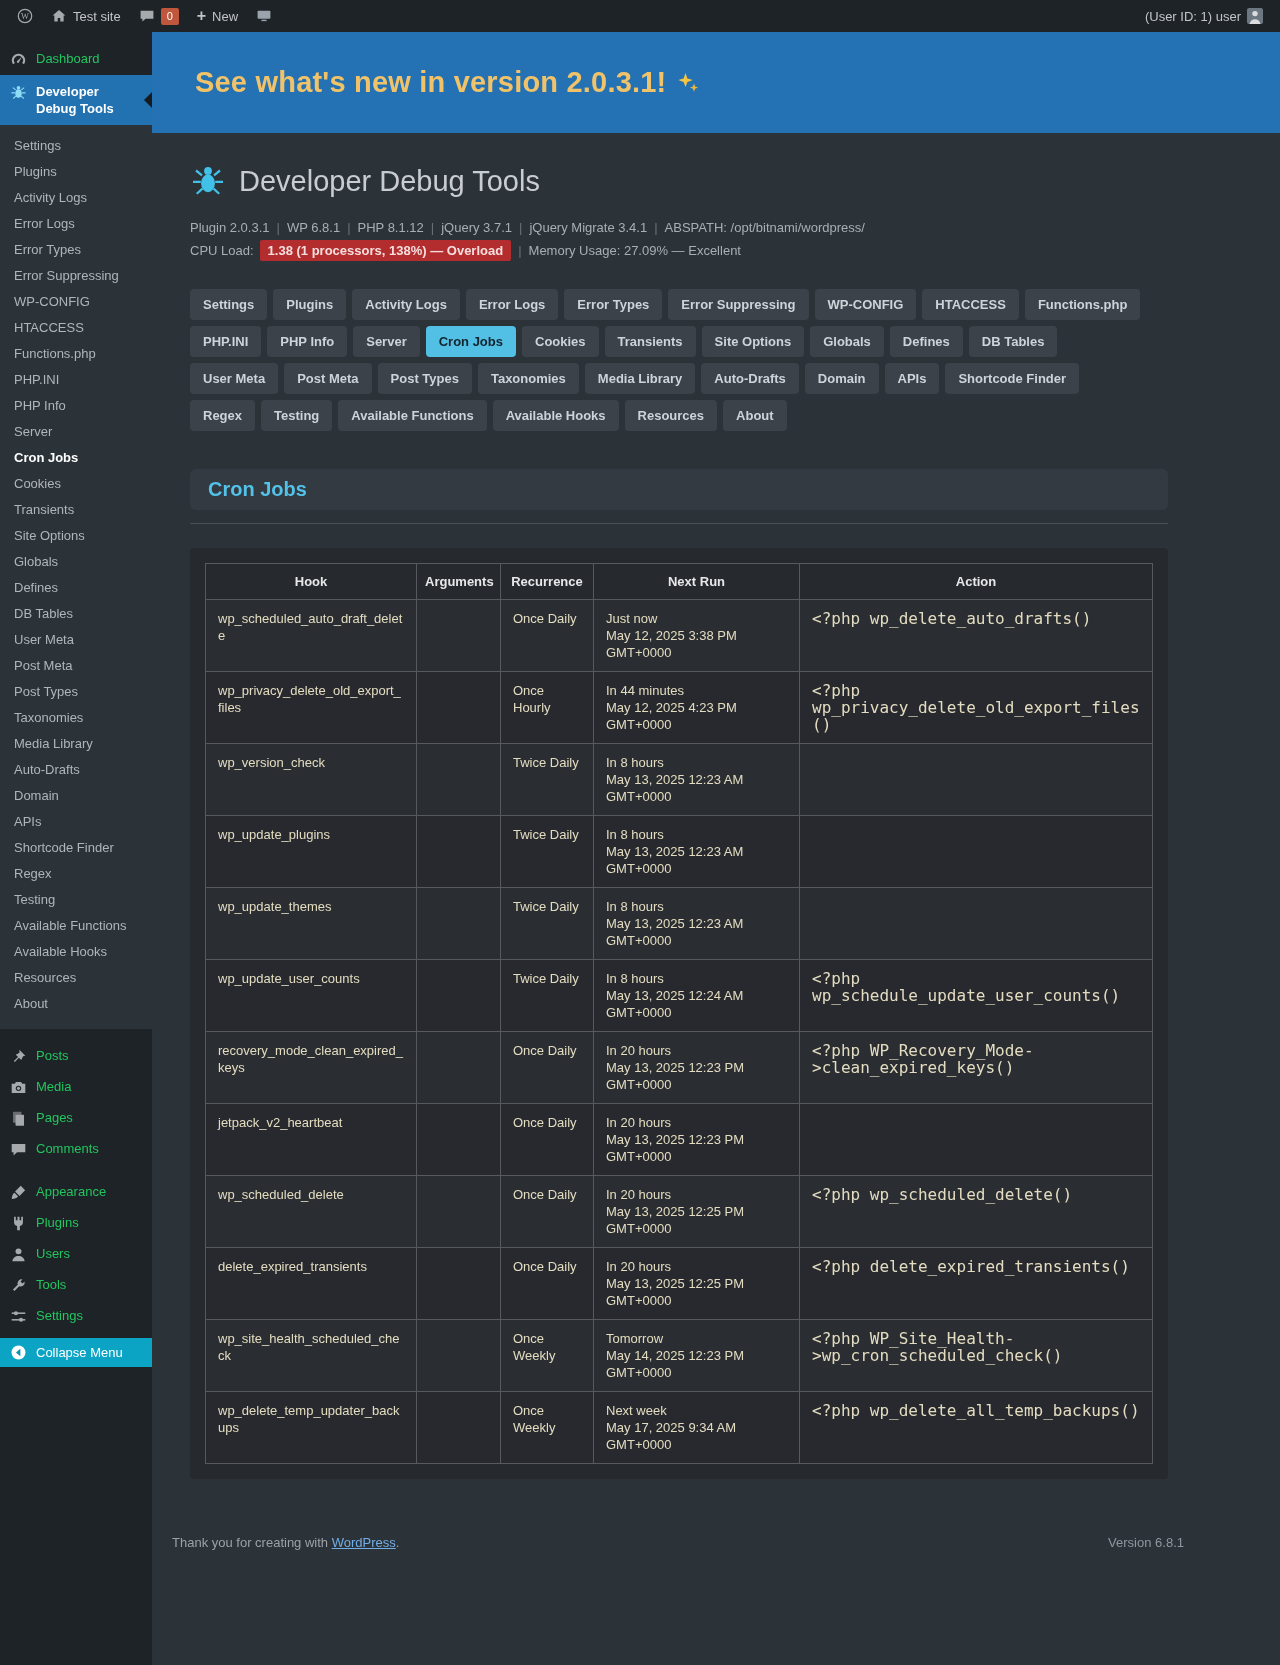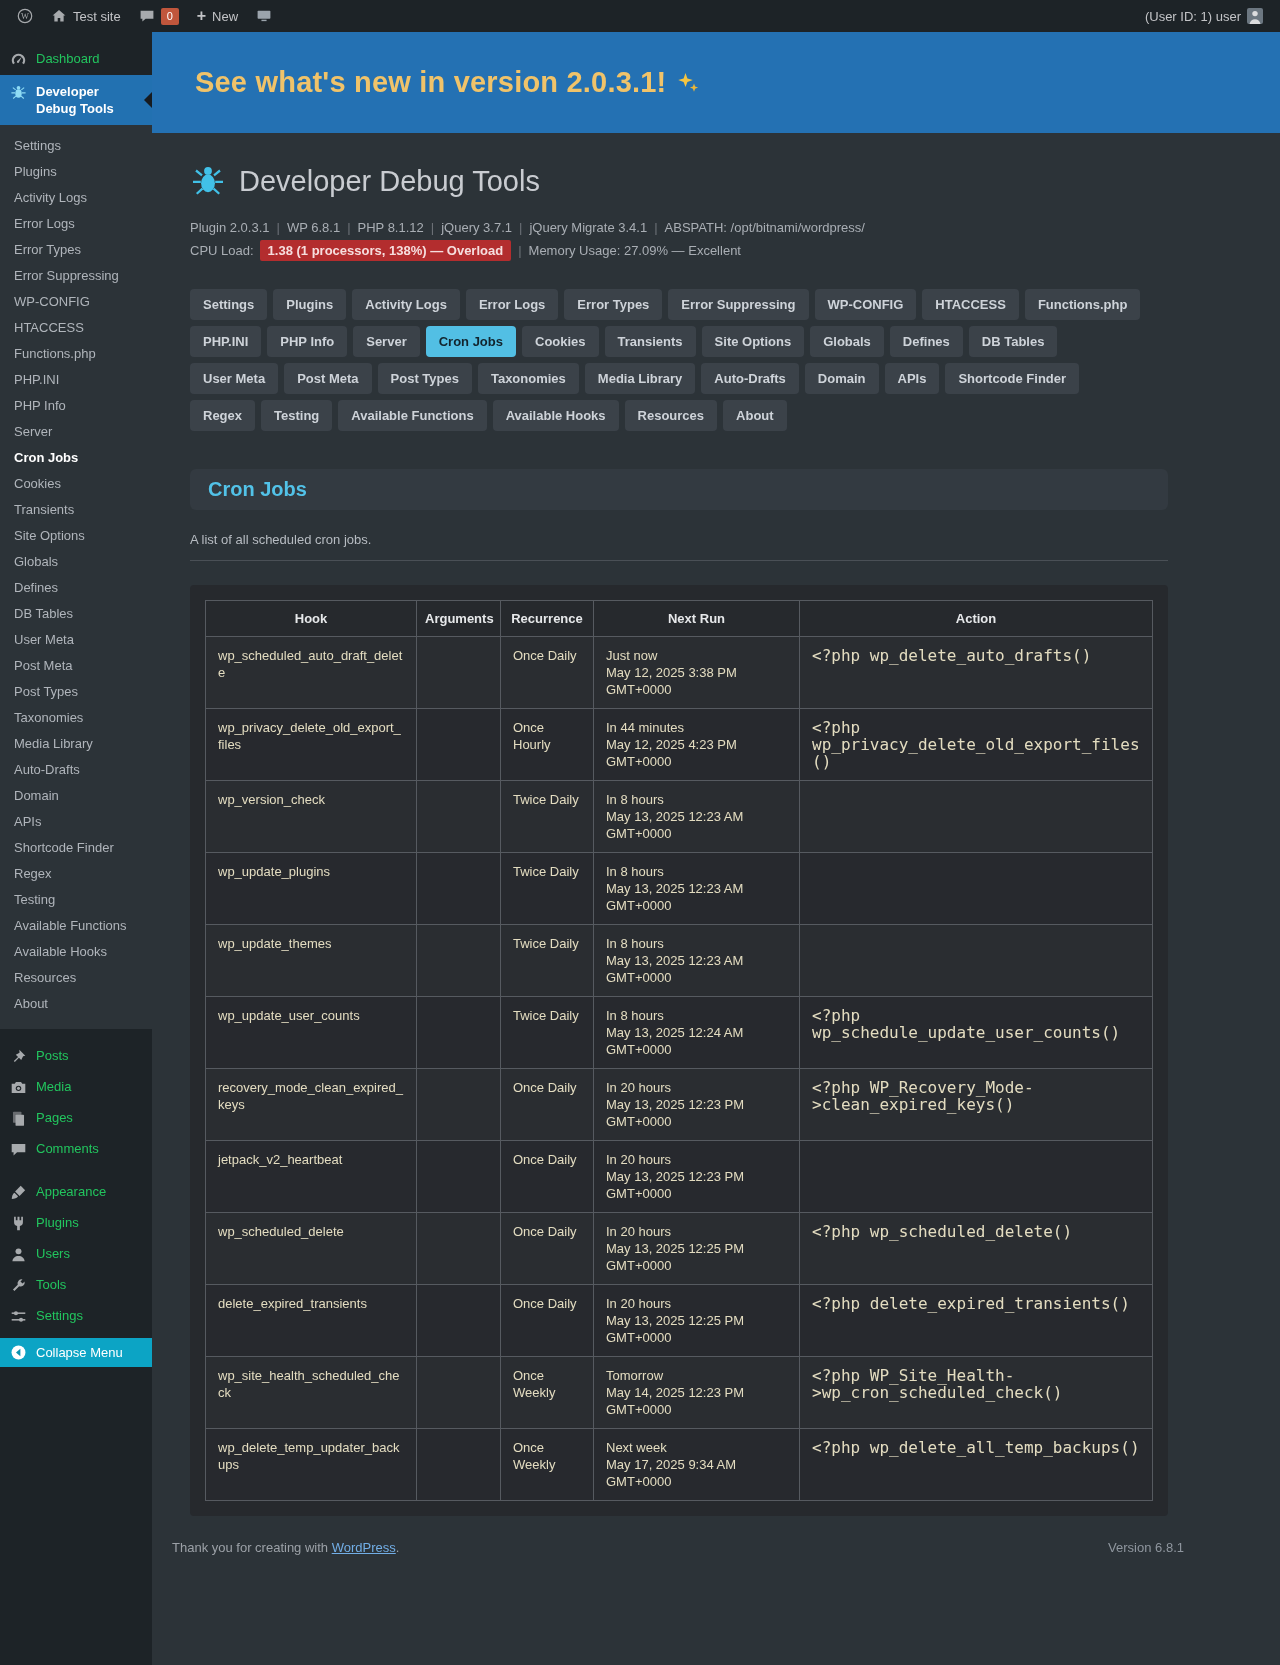--- a/index.html
+++ b/index.html
@@ -70,21 +70,21 @@
   .table-panel{margin-top:24px;background:#26292d;border-radius:4px;padding:15px}
   .cron-table{width:100%;border-collapse:collapse;table-layout:fixed}
   .cron-table th,.cron-table td{border:1px solid #565a60;vertical-align:top}
   .cron-table th{padding:10px 8px;text-align:center;font-weight:700;color:#e6e8ea;font-size:13px}
   .cron-table td{padding:10px 12px;color:#e3dcc0;line-height:17px;overflow-wrap:anywhere}
   .cron-table tbody tr:nth-child(odd){background:#2a2d31}
   .cron-table tbody tr:nth-child(even){background:#27292e}
   .td-next{white-space:pre-line}
   .td-action{font-family:"DejaVu Sans Mono",monospace;color:#7fca82;font-size:16px}
 
-  .footer{margin:24px -16px 0 -18px;display:flex;justify-content:space-between;align-items:baseline}
+  .footer{margin:56px -16px 0 -18px;display:flex;justify-content:space-between;align-items:baseline}
   .footer-left{color:#9ca1a7}
   .wp-link{color:#72aee6;text-decoration:underline;cursor:pointer}
   .footer-right{color:#8f969e}
 </style>
 </head>
 <body>
 
 <div class="admin-bar">
   <div class="ab-left">
     <div class="ab-item">
@@ -367,21 +367,20 @@
           <button class="tab">Available Hooks</button>
           <button class="tab">Resources</button>
           <button class="tab">About</button>
         </div>
       </div>
 
     <div class="section-panel">
       <h2>Cron Jobs</h2>
     </div>
 
-    <p class="desc">A list of all scheduled cron jobs.</p>
     <hr class="rule">
 
     <div class="table-panel">
       <table class="cron-table">
         <colgroup>
           <col style="width:211px">
             <col style="width:84px">
             <col style="width:93px">
             <col style="width:206px">
             <col>

